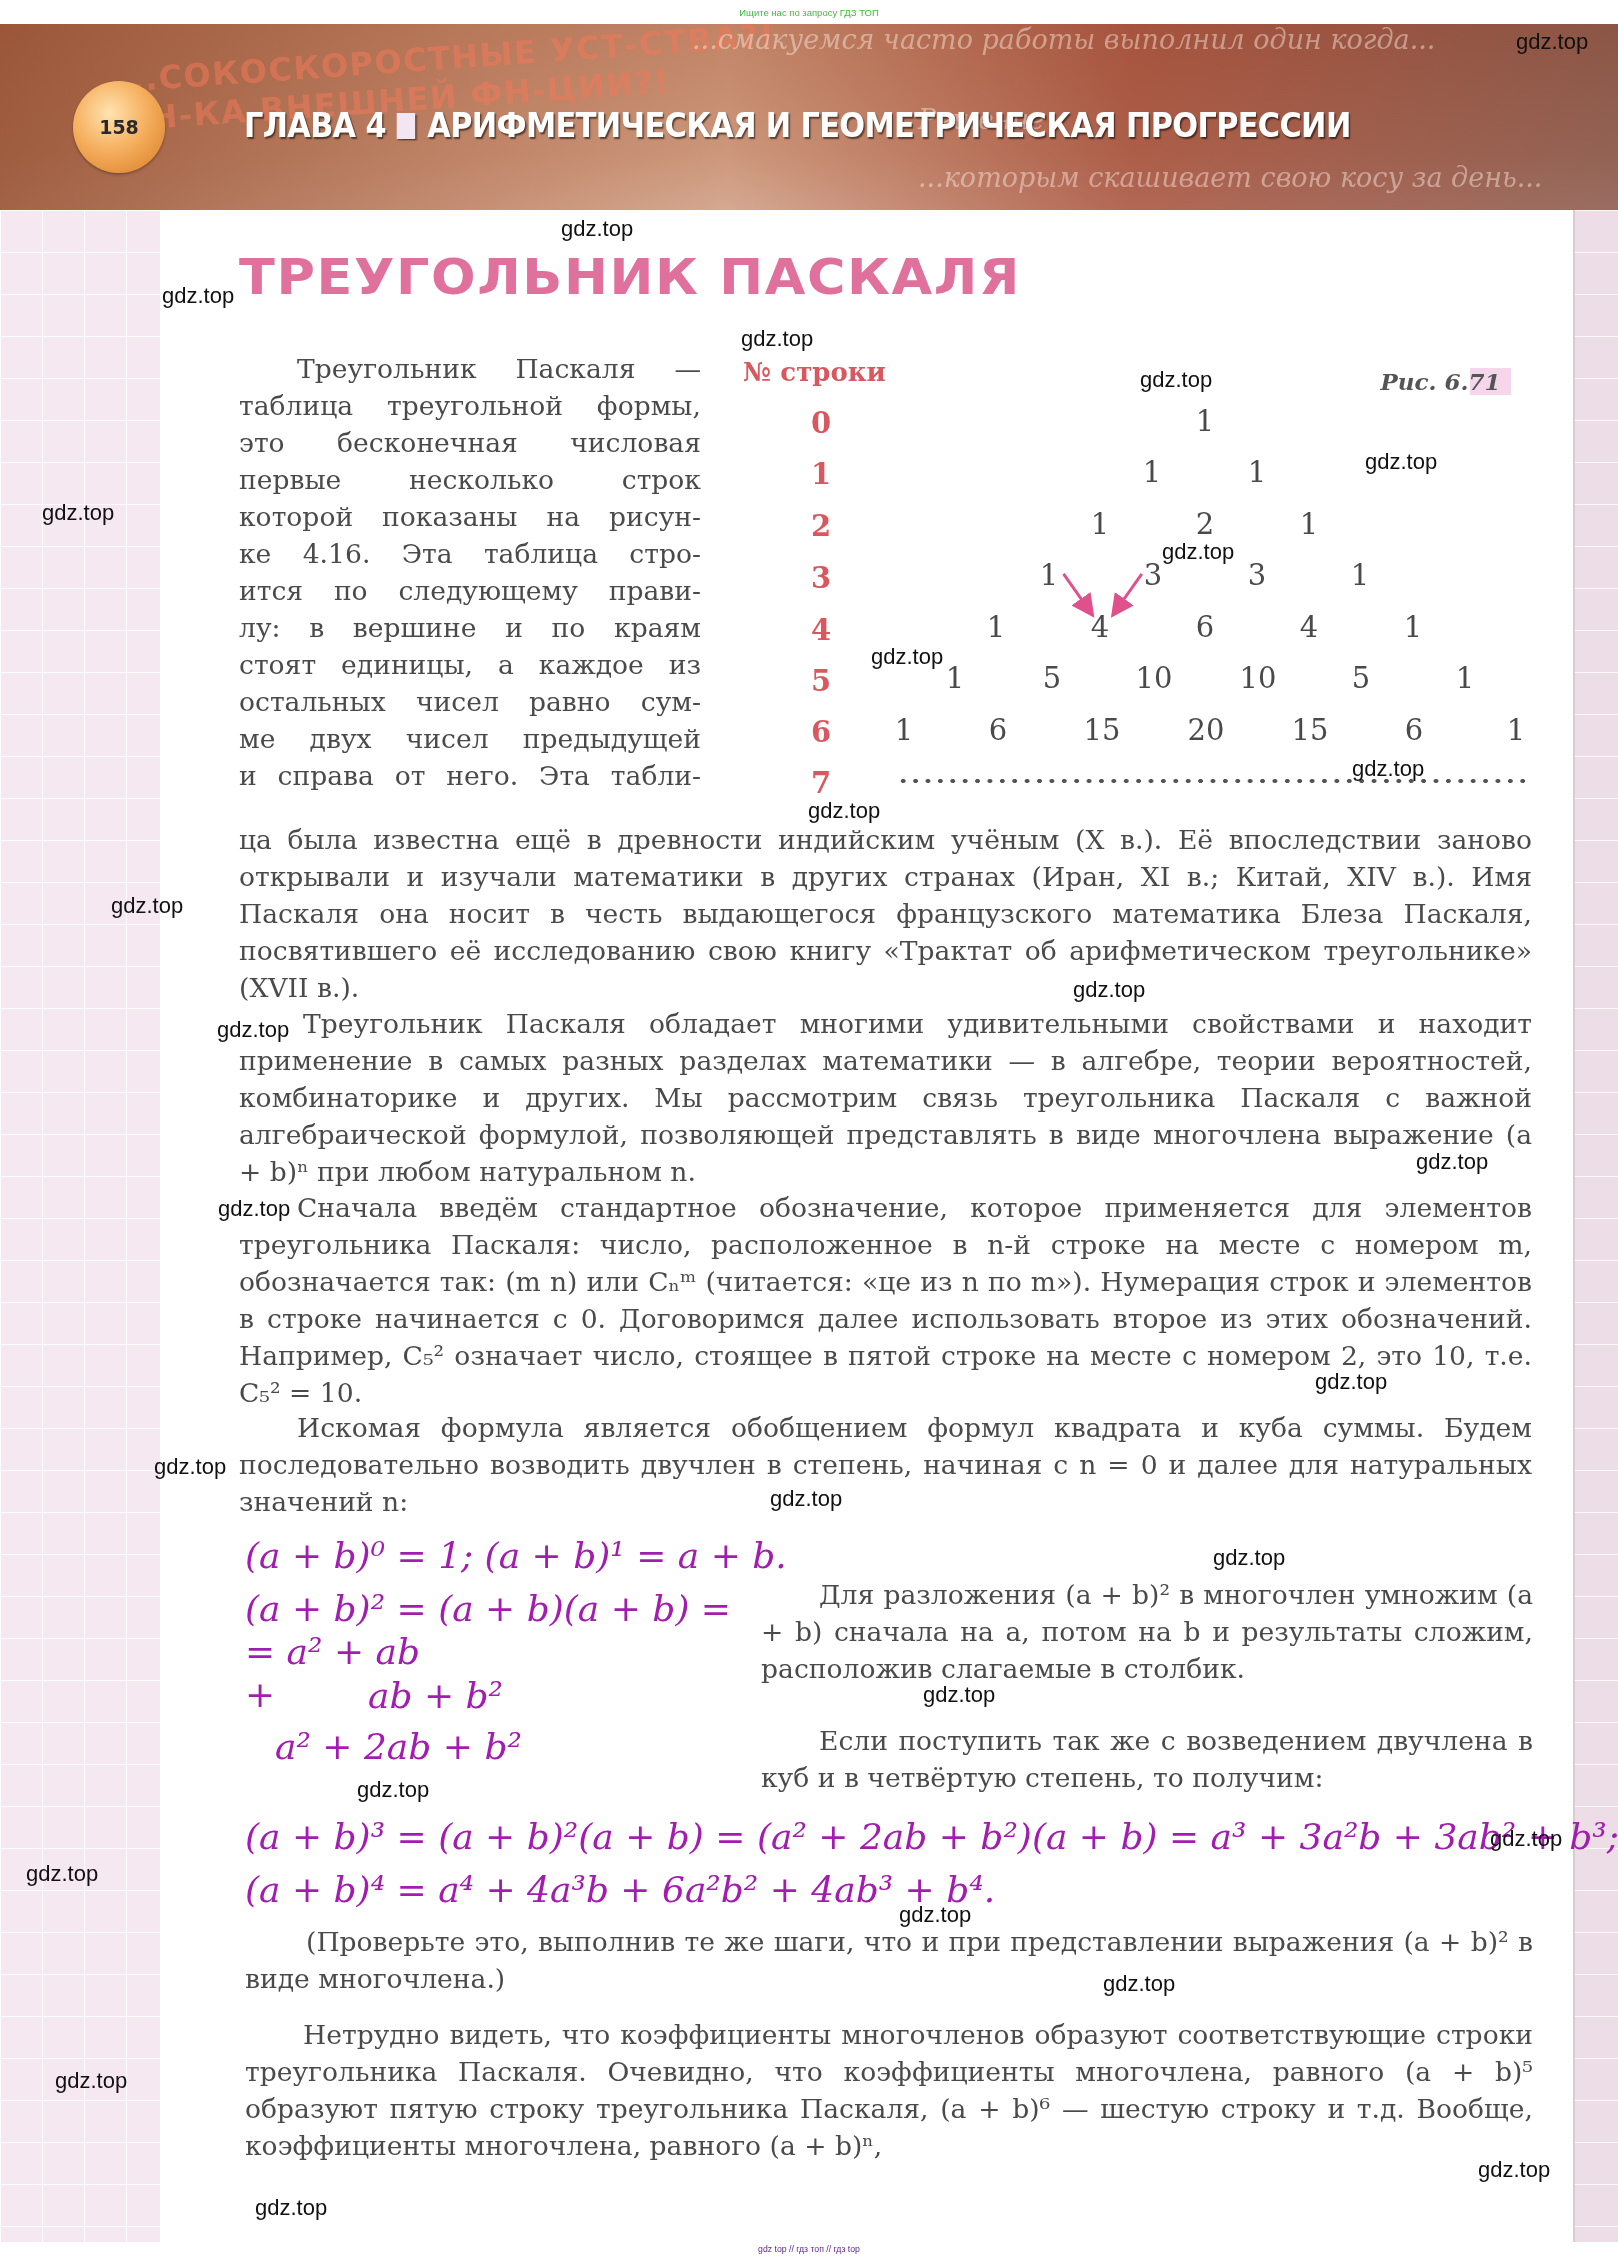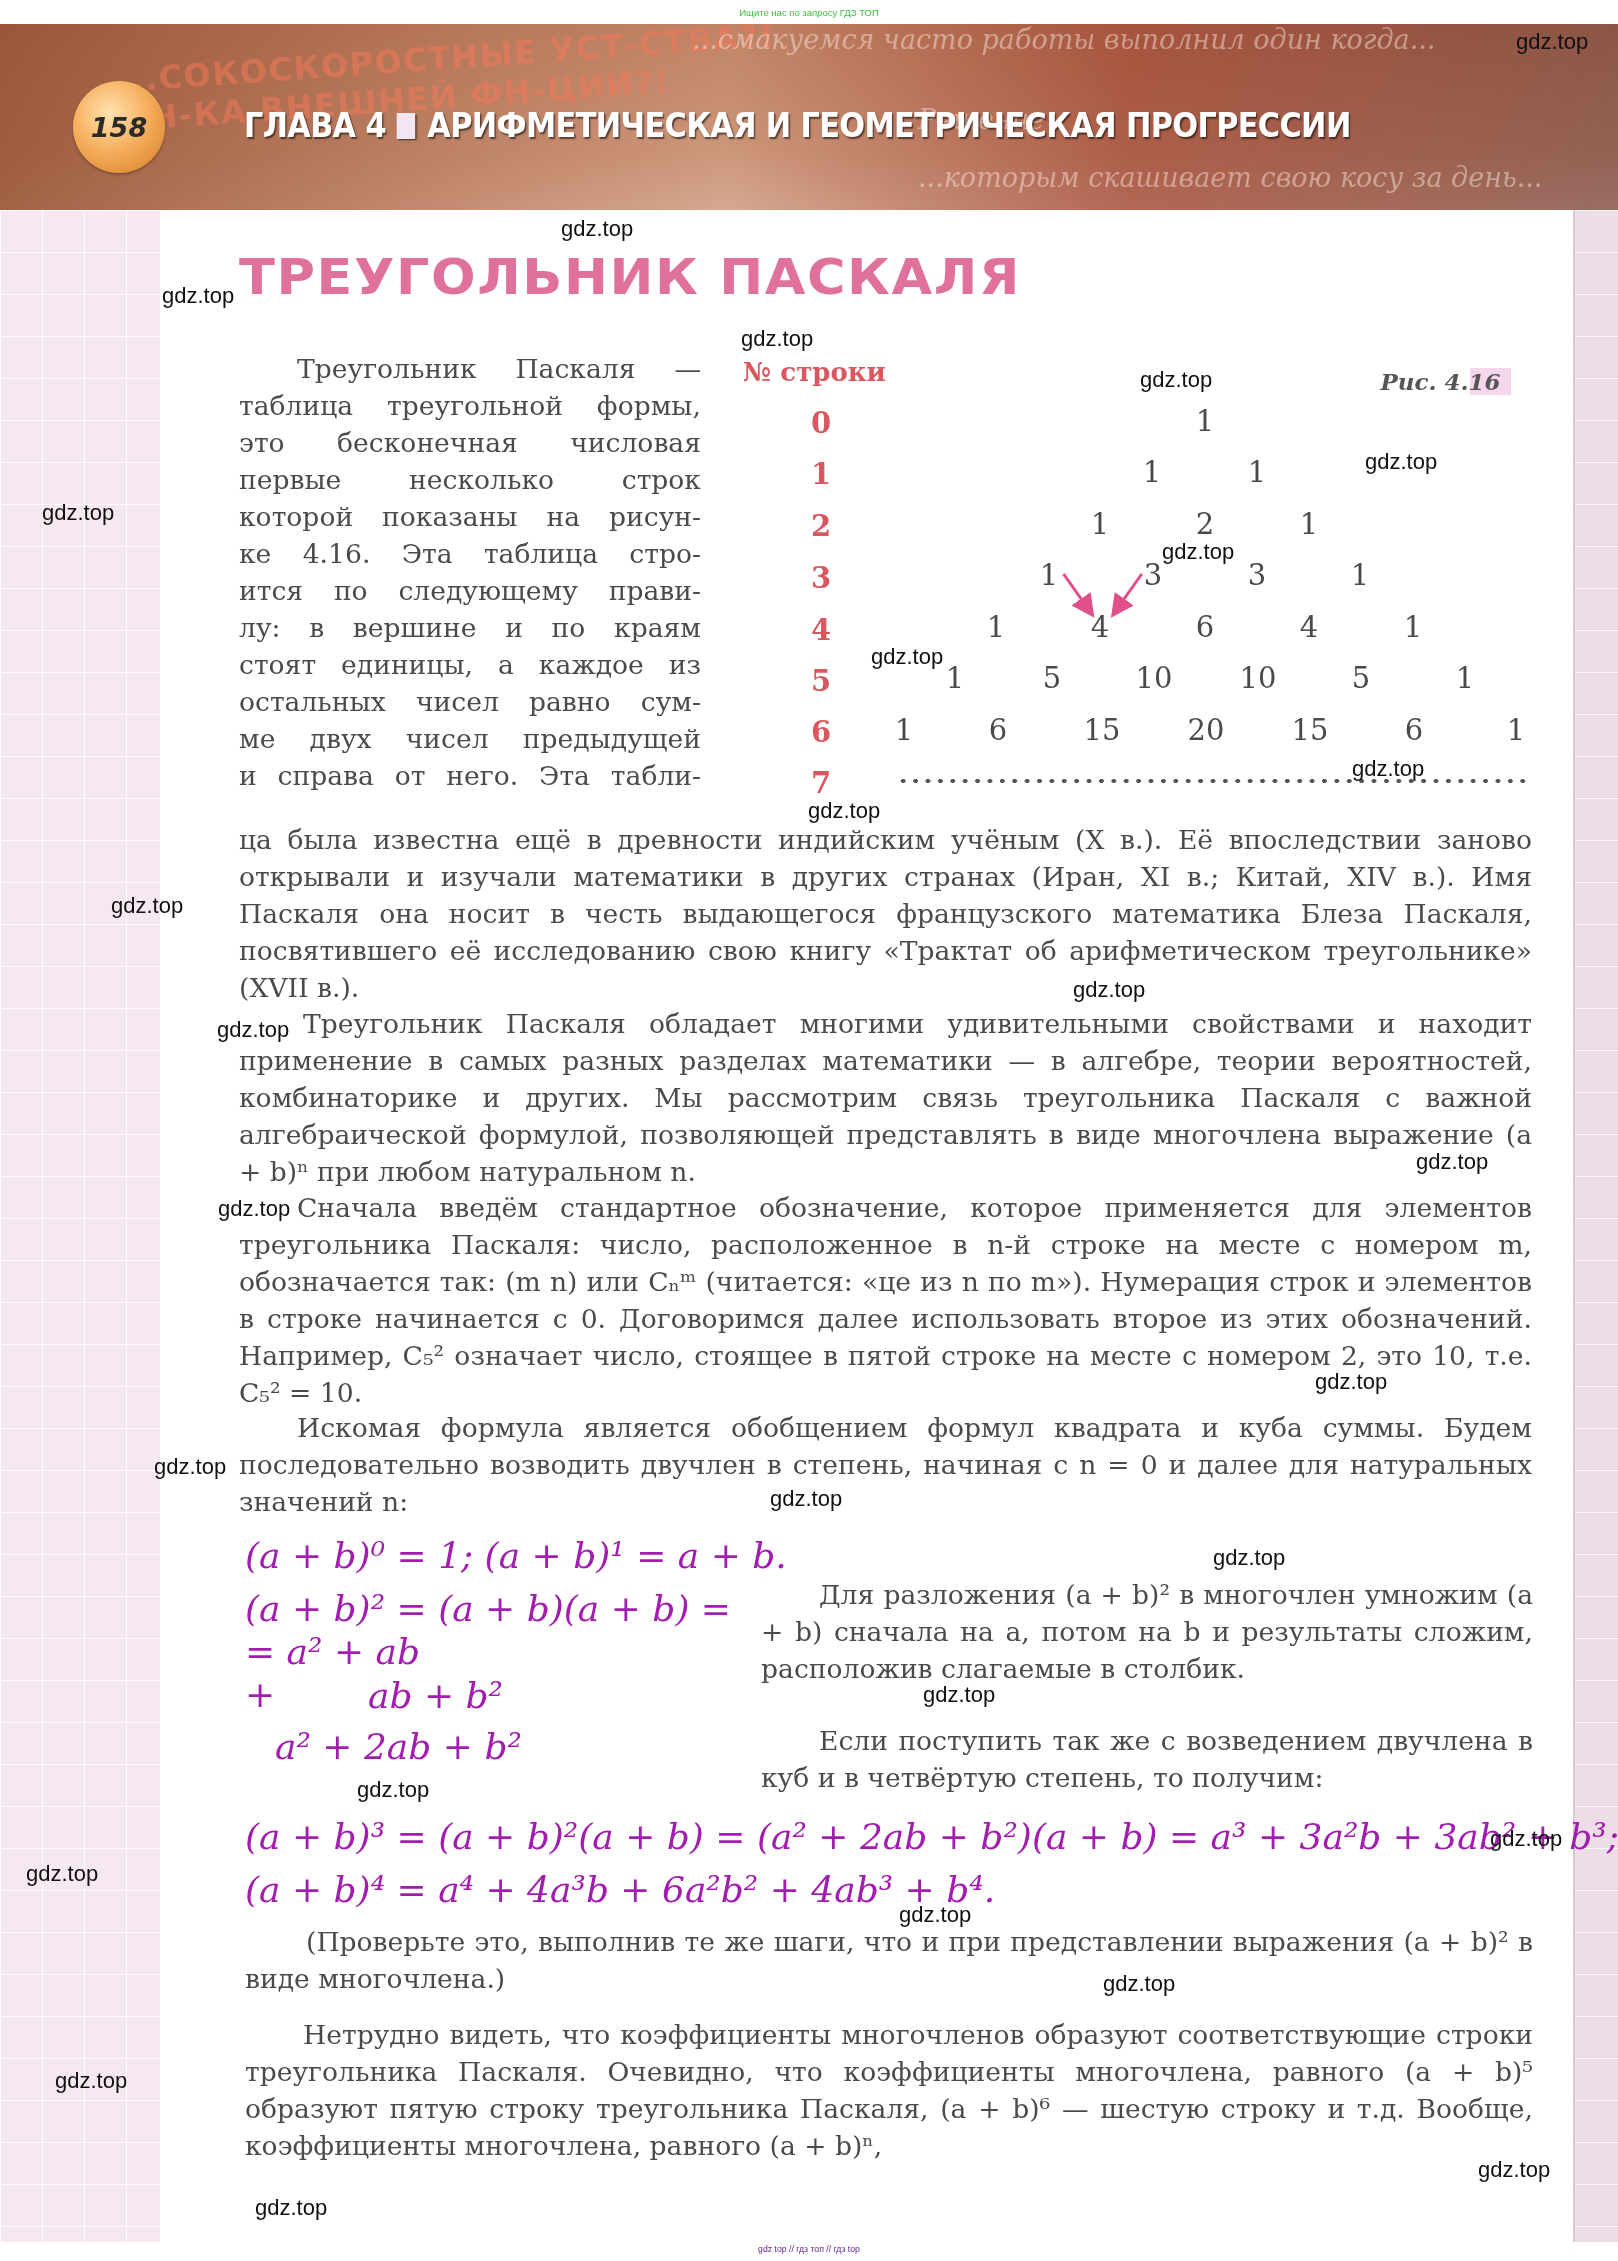--- a/index.html
+++ b/index.html
@@ -17,21 +17,21 @@
       linear-gradient(90deg, rgba(150,80,50,0.85) 0%, rgba(185,120,90,0.7) 30%, rgba(200,140,110,0.55) 45%, rgba(160,70,50,0.75) 70%, rgba(120,70,60,0.7) 100%),
       linear-gradient(180deg, #b87a5c 0%, #d2a58c 70%, #e6cbbb 100%);
     overflow: hidden; }
   .banner-overlay-text { position: absolute; font-family: "DejaVu Sans", sans-serif; font-weight: bold;
     color: rgba(240,120,90,0.55); font-size: 32px; transform: rotate(-4deg); letter-spacing: 1.5px; }
   .banner-script { position: absolute; font-family: "DejaVu Serif", serif; font-style: italic;
     color: rgba(255,240,230,0.45); font-size: 27px; }
   .page-badge { position: absolute; top: 81px; left: 73px; width: 92px; height: 92px; border-radius: 50%;
     background: radial-gradient(circle at 40% 35%, #ffe3b0 0%, #f6b060 45%, #d77a20 100%);
     box-shadow: 0 1.5px 2.9px rgba(0,0,0,0.3); display: flex; align-items: center; justify-content: center;
-    font-family: "DejaVu Sans", sans-serif; font-weight: bold; font-size: 27px; color: #2a2a2a; font-style: italic; }
+    font-family: "DejaVu Sans", sans-serif; font-weight: bold; font-size: 19px; color: #2a2a2a; }
   .chapter-title { position: absolute; top: 106px; left: 244px; font-family: "DejaVu Sans", sans-serif;
     font-weight: bold; font-size: 33px; color: #ffffff; letter-spacing: -0.7px;
     text-shadow: 1.5px 1.5px 1.5px rgba(0,0,0,0.55); white-space: nowrap; transform: scaleX(0.92); transform-origin: left; }
   .chapter-title .sq { display: inline-block; width: 20.4px; height: 26px; background: #f1e6f1;
     vertical-align: -1.5px; margin: 0 13px 0 11.7px; box-shadow: 1.5px 1.5px 1.5px rgba(0,0,0,0.5); }
 
   
   .side-left { position: absolute; top: 210px; left: 0; width: 160px; height: 2032px; background: #f6e8f0;
     background-image:
       linear-gradient(90deg, rgba(255,255,255,0.9) 1.5px, transparent 1.5px),
@@ -96,21 +96,21 @@
   <div style="text-align-last:justify;">ится по следующему прави-</div>
   <div style="text-align-last:justify;">лу: в вершине и по краям</div>
   <div style="text-align-last:justify;">стоят единицы, а каждое из</div>
   <div style="text-align-last:justify;">остальных чисел равно сум-</div>
   <div style="text-align-last:justify;">ме двух чисел предыдущей</div>
   <div style="text-align-last:justify;">и справа от него. Эта табли-</div>
 </div>
 
 <div>
   <div class="fig-col-head">№ строки</div>
-  <div class="fig-caption">Рис. 4.16</div>
+  <div class="fig-caption">Рис. 6.71</div>
 
   <div class="row-num" style="top:406px;">0</div>
   <div class="row-num" style="top:457px;">1</div>
   <div class="row-num" style="top:509px;">2</div>
   <div class="row-num" style="top:561px;">3</div>
   <div class="row-num" style="top:613px;">4</div>
   <div class="row-num" style="top:664px;">5</div>
   <div class="row-num" style="top:715px;">6</div>
   <div class="row-num" style="top:766px;">7</div>
 

